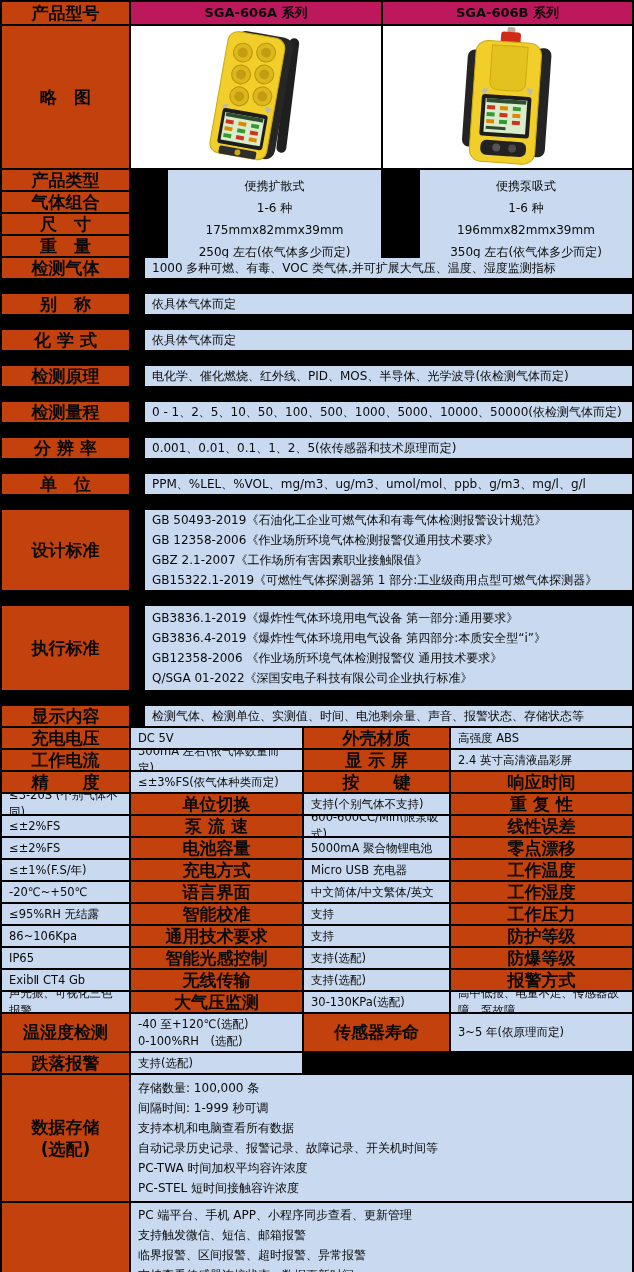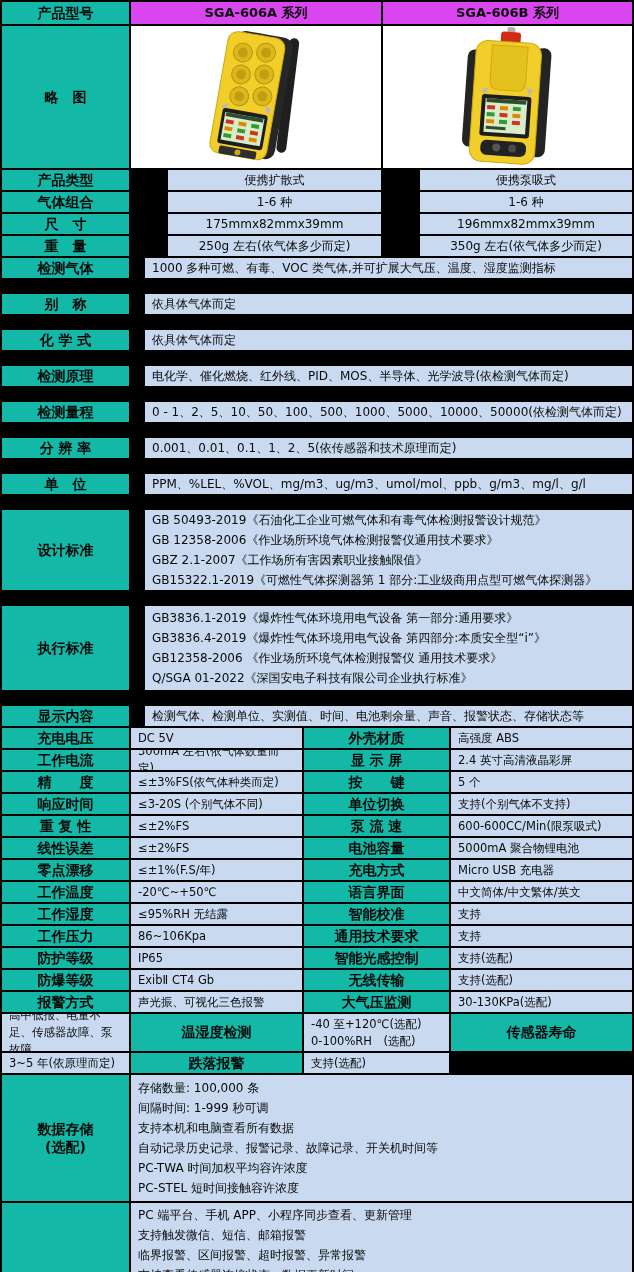--- a/index.html
+++ b/index.html
@@ -7,26 +7,26 @@
     width:634px;box-sizing:border-box;border:2px solid #000;background:#000;
     display:flex;flex-direction:column;gap:2px;
     font-family:"DejaVu Sans","Liberation Sans",sans-serif;color:#0a0a0a;
   }
   .sec{display:grid;gap:2px;}
   .s1{grid-template-columns:127px 250px 1fr;grid-template-rows:22px 142px repeat(4,20px);}
   .s2{grid-template-columns:127px 1fr;grid-template-rows:repeat(7,20px) 80px 84px 20px;gap:16px;}
   .s3{grid-template-columns:127px 171px 145px 1fr;grid-template-rows:repeat(13,20px) 37px 20px;}
   .s4{grid-template-columns:127px 1fr;grid-template-rows:126px 184px 20px;}
   .c{display:flex;align-items:center;overflow:hidden;}
-  .l{background:#14b8a6;justify-content:center;text-align:center;font-weight:bold;
-     font-size:14px;white-space:pre-line;line-height:1.3;}
+  .l{background:#c2410c;justify-content:center;text-align:center;font-weight:bold;
+     font-size:17px;white-space:pre-line;line-height:1.3;}
   .v{background:#C9DAF0;font-size:12px;padding:0 7px;white-space:pre-line;line-height:20px;}
   .s3 .v{line-height:17px;font-size:11.5px;}
-  .vc{justify-content:center;padding:4px;text-align:left;margin-left:37px;}
-  .hd{background:#d946ef;font-weight:bold;font-size:13px;justify-content:center;padding:0;}
+  .vc{justify-content:center;padding:16px;text-align:left;margin-left:37px;}
+  .hd{background:#be185d;font-weight:bold;font-size:13px;justify-content:center;padding:0;}
   .img{background:#ffffff;justify-content:center;padding:0;}
 </style>
 </head>
 <body>
 
 <div class="tbl">
 
   <div class="sec s1">
     <div class="c l">产品型号</div>
     <div class="c hd">SGA-606A 系列</div>
@@ -162,21 +162,20 @@
     <div class="c v">高强度 ABS</div>
 
     <div class="c l">工作电流</div>
     <div class="c v">300mA 左右(依气体数量而定)</div>
     <div class="c l">显 示 屏</div>
     <div class="c v">2.4 英寸高清液晶彩屏</div>
 
     <div class="c l">精　　度</div>
     <div class="c v">≤±3%FS(依气体种类而定)</div>
     <div class="c l">按　　键</div>
-    <div class="c v">5 个</div>
 
     <div class="c l">响应时间</div>
     <div class="c v">≤3-20S (个别气体不同)</div>
     <div class="c l">单位切换</div>
     <div class="c v">支持(个别气体不支持)</div>
 
     <div class="c l">重 复 性</div>
     <div class="c v">≤±2%FS</div>
     <div class="c l">泵 流 速</div>
     <div class="c v">600-600CC/Min(限泵吸式)</div>

